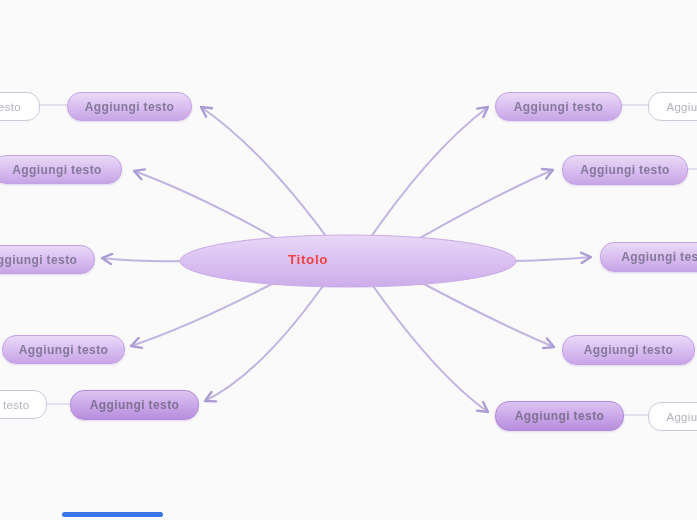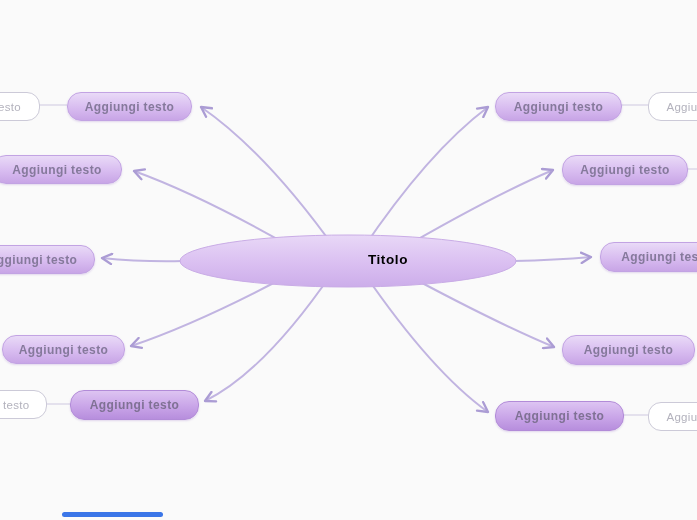--- a/index.html
+++ b/index.html
@@ -38,22 +38,22 @@
     border: 1.5px solid #cccad8;
     color: #b3b2bd;
     font-size: 11.5px; letter-spacing: 0.3px;
     white-space: nowrap; overflow: hidden;
     cursor: pointer;
   }
   .central-label {
     position: absolute;
     z-index: 2;
     left: 288px; top: 252px; width: 120px;
-    text-align: right;
-    color: #000000;
+    text-align: left;
+    color: #ef4444;
     font-size: 13.5px; font-weight: bold; letter-spacing: 0.6px;
     cursor: pointer;
   }
   .hscrollbar {
     position: absolute;
     z-index: 3;
     left: 62px; top: 512px; width: 101px; height: 5px;
     background: #3b76e8;
     border-radius: 3px;
     cursor: pointer;

